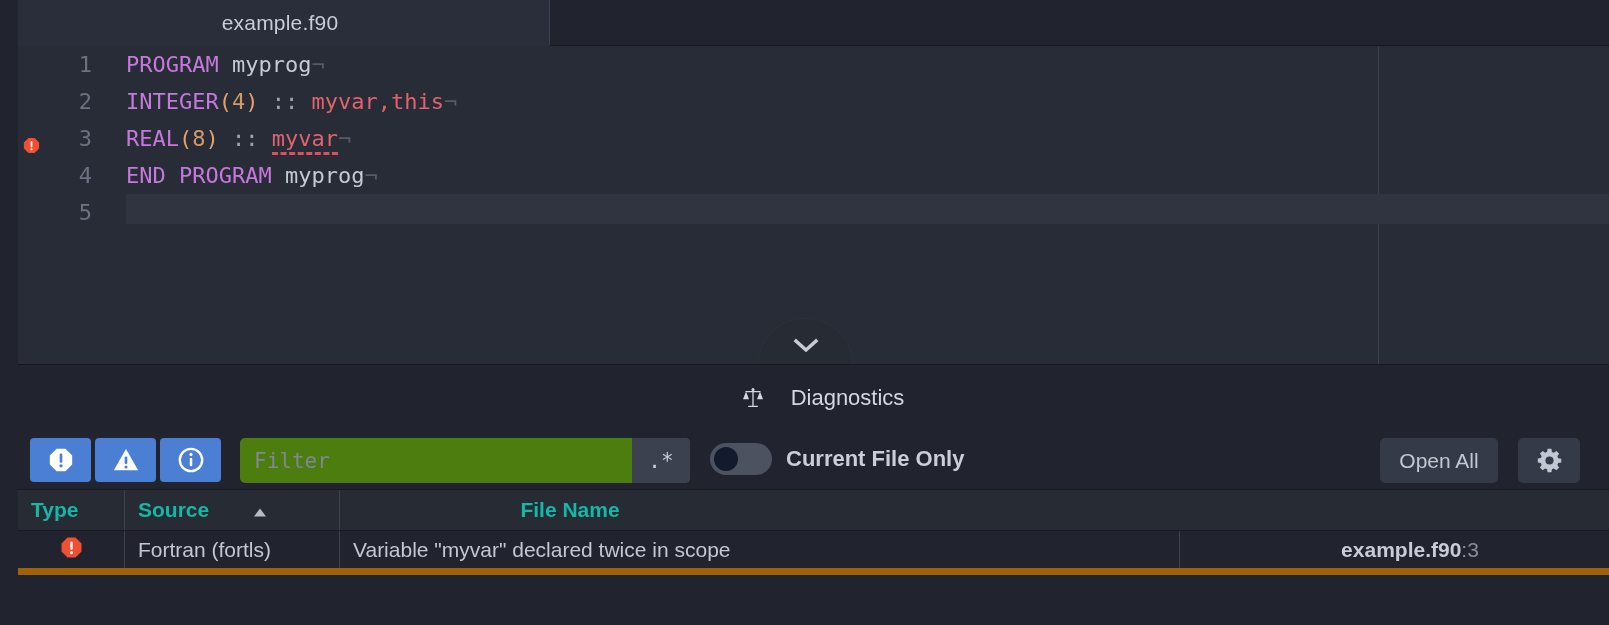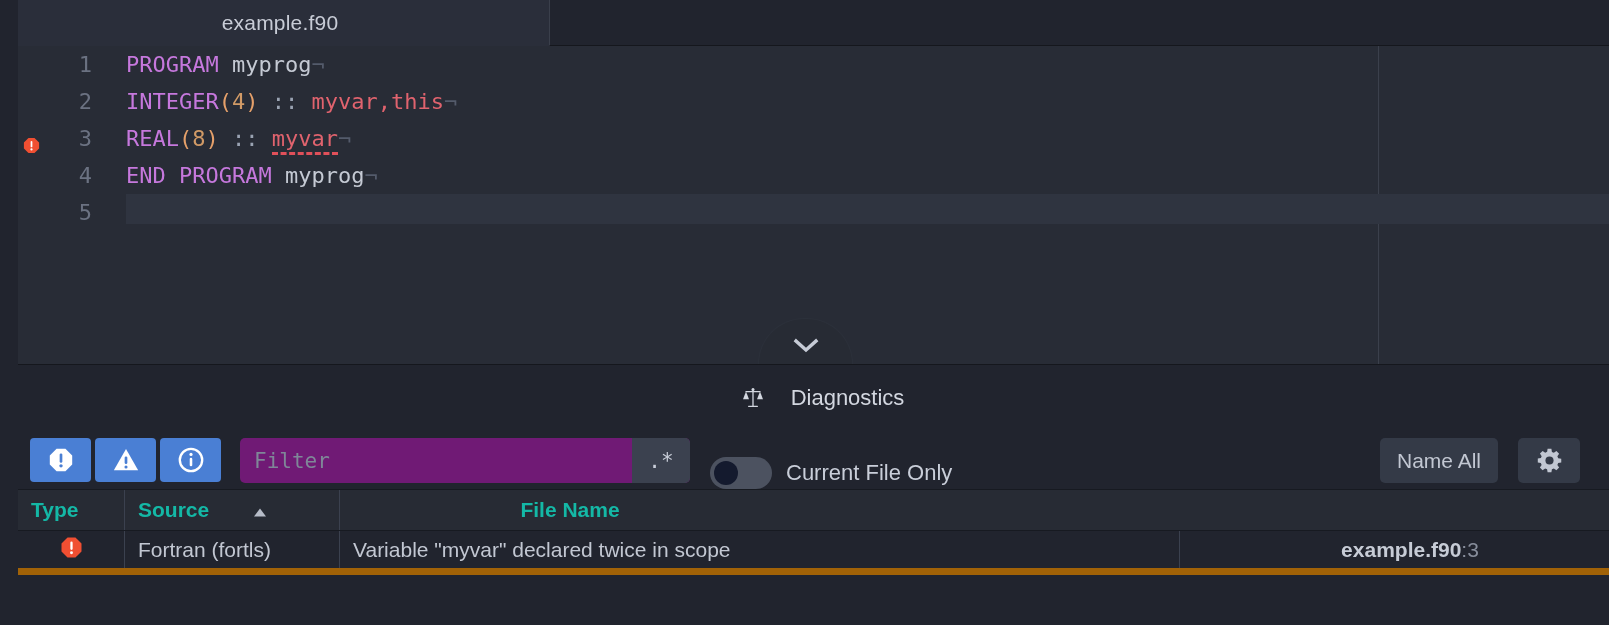--- a/index.html
+++ b/index.html
@@ -101,38 +101,38 @@
   .toolbar {
     position: absolute; left: 0; top: 69px; width: 1609px; height: 56px;
   }
   .sev-group { position: absolute; left: 12px; top: 4px; display: flex; gap: 4px; }
   .sev-btn {
     width: 61px; height: 44px; background: #4a7fd4; border-radius: 4px;
     display: flex; align-items: center; justify-content: center; cursor: pointer;
   }
   .filter-wrap {
     position: absolute; left: 222px; top: 4px; width: 450px; height: 45px;
-    background: #701a75; border-radius: 5px; display: flex; align-items: center;
+    background: #4d7c0f; border-radius: 5px; display: flex; align-items: center;
     overflow: hidden;
   }
   .filter-input {
     flex: 1; height: 100%; background: transparent; border: none; outline: none;
     padding: 0 14px; color: #c5cad4;
     font-family: "DejaVu Sans Mono", monospace; font-size: 21px;
   }
   .filter-input::placeholder { color: #7f8798; }
   .regex-btn {
     width: 58px; height: 45px; background: #3b414f;
     display: flex; align-items: center; justify-content: center;
     color: #c9ced9; font-family: "DejaVu Sans Mono", monospace; font-size: 21px;
     cursor: pointer;
   }
   .toggle-wrap {
-    position: absolute; left: 692px; top: 16px; height: 45px;
-    display: flex; align-items: center; gap: 14px;
+    position: absolute; left: 692px; top: 2px; height: 45px;
+    display: flex; align-items: center; gap: 14px; font-weight: bold;
   }
   .toggle {
     width: 62px; height: 32px; background: #4c5260; border-radius: 16px;
     position: relative; cursor: pointer;
   }
   .toggle-knob {
     position: absolute; left: 4px; top: 4px; width: 24px; height: 24px;
     border-radius: 50%; background: #141a2e;
   }
   .toggle-label { font-size: 22px; color: #c9ced9; }
@@ -260,21 +260,21 @@
         <div class="regex-btn">.*</div>
       </div>
 
       <div class="toggle-wrap">
         <div class="toggle">
           <div class="toggle-knob"></div>
         </div>
         <span class="toggle-label">Current File Only</span>
       </div>
 
-      <div class="open-all-btn">Name All</div>
+      <div class="open-all-btn">Open All</div>
 
       <div class="gear-btn">
         <svg width="27" height="27" viewBox="0 0 24 24">
           <path fill="#c2c7d2" d="M12 8.1a3.9 3.9 0 1 0 0 7.8 3.9 3.9 0 0 0 0-7.8zm0 2.2a1.7 1.7 0 1 1 0 3.4 1.7 1.7 0 0 1 0-3.4z"></path>
           <path fill="#c2c7d2" d="M10.3 1.6h3.4l.45 2.75 1.7.7 2.3-1.55 2.4 2.4-1.55 2.3.7 1.7 2.75.45v3.4l-2.75.45-.7 1.7 1.55 2.3-2.4 2.4-2.3-1.55-1.7.7-.45 2.75h-3.4l-.45-2.75-1.7-.7-2.3 1.55-2.4-2.4 1.55-2.3-.7-1.7L1.6 13.7v-3.4l2.75-.45.7-1.7-1.55-2.3 2.4-2.4 2.3 1.55 1.7-.7z"></path>
           <circle cx="12" cy="12" r="3.6" fill="#343a47"></circle>
         </svg>
       </div>
     </div>
 

